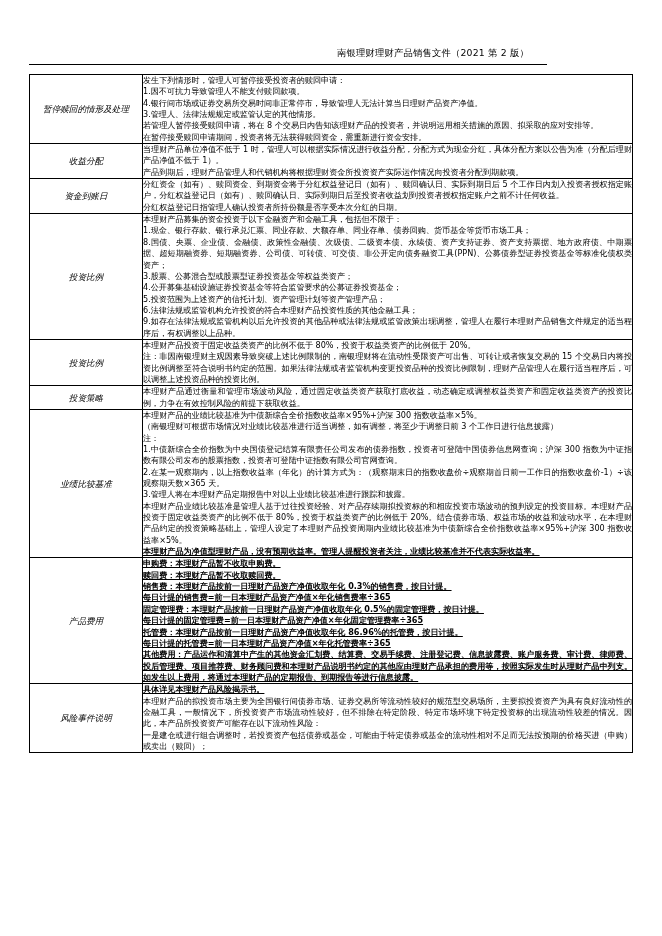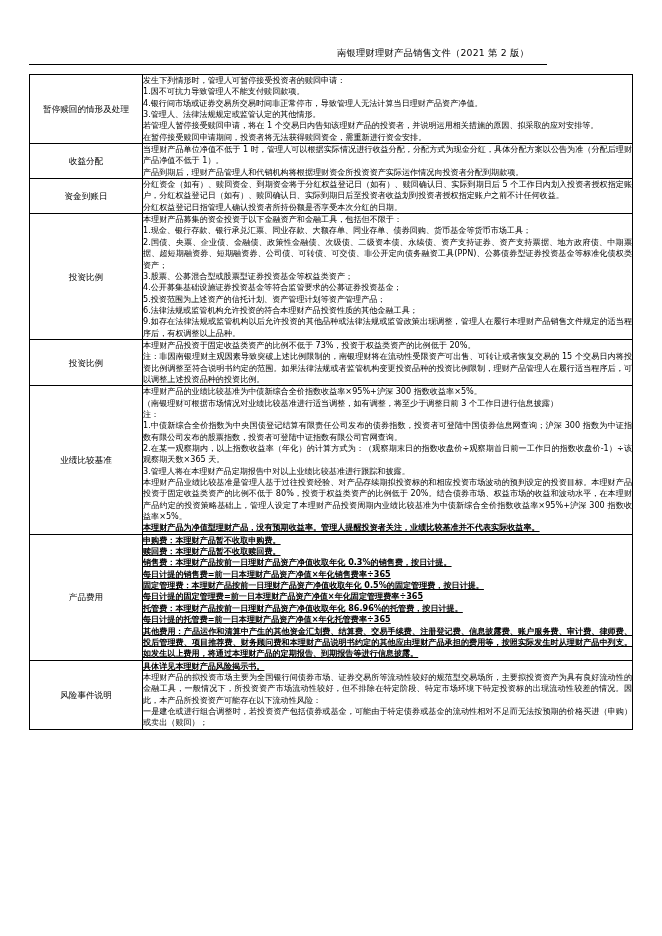--- a/index.html
+++ b/index.html
@@ -57,20 +57,21 @@
     vertical-align: middle;
     padding: 0;
   }
   td.label-cell {
     width: 112px;
     text-align: center;
     font-size: 8.6px;
     line-height: 12px;
     padding: 3px 2px;
     vertical-align: middle;
+    font-style: italic;
   }
   td.content-cell {
     vertical-align: top;
     padding: 2px 4px 3px 5px;
     margin-top: 33px;
   }
   .para {
     font-size: 8.1px;
     line-height: 11.35px;
     margin: 0;
@@ -96,21 +97,21 @@
 
   <table class="doc-table">
     <tbody id="table-body">
         <tr>
           <td class="label-cell">暂停赎回的情形及处理</td>
           <td class="content-cell">
             <div class="para">发生下列情形时，管理人可暂停接受投资者的赎回申请：</div>
             <div class="para">1.因不可抗力导致管理人不能支付赎回款项。</div>
             <div class="para">4.银行间市场或证券交易所交易时间非正常停市，导致管理人无法计算当日理财产品资产净值。</div>
             <div class="para">3.管理人、法律法规规定或监管认定的其他情形。</div>
-            <div class="para">若管理人暂停接受赎回申请，将在 1 个交易日内告知该理财产品的投资者，并说明运用相关措施的原因、拟采取的应对安排等。</div>
+            <div class="para">若管理人暂停接受赎回申请，将在 8 个交易日内告知该理财产品的投资者，并说明运用相关措施的原因、拟采取的应对安排等。</div>
             <div class="para">在暂停接受赎回申请期间，投资者将无法获得赎回资金，需重新进行资金安排。</div>
           </td>
         </tr>
         <tr>
           <td class="label-cell">收益分配</td>
           <td class="content-cell">
             <div class="para">当理财产品单位净值不低于 1 时，管理人可以根据实际情况进行收益分配，分配方式为现金分红，具体分配方案以公告为准（分配后理财产品净值不低于 1）。</div>
             <div class="para">产品到期后，理财产品管理人和代销机构将根据理财资金所投资资产实际运作情况向投资者分配到期款项。</div>
           </td>
         </tr>
@@ -119,33 +120,39 @@
           <td class="content-cell">
             <div class="para">分红资金（如有）、赎回资金、到期资金将于分红权益登记日（如有）、赎回确认日、实际到期日后 5 个工作日内划入投资者授权指定账户，分红权益登记日（如有）、赎回确认日、实际到期日后至投资者收益划到投资者授权指定账户之前不计任何收益。</div>
             <div class="para">分红权益登记日指管理人确认投资者所持份额是否享受本次分红的日期。</div>
           </td>
         </tr>
         <tr>
           <td class="label-cell">投资比例</td>
           <td class="content-cell">
             <div class="para">本理财产品募集的资金投资于以下金融资产和金融工具，包括但不限于：</div>
             <div class="para">1.现金、银行存款、银行承兑汇票、同业存款、大额存单、同业存单、债券回购、货币基金等货币市场工具；</div>
-            <div class="para">2.国债、央票、企业债、金融债、政策性金融债、次级债、二级资本债、永续债、资产支持证券、资产支持票据、地方政府债、中期票据、超短期融资券、短期融资券、公司债、可转债、可交债、非公开定向债务融资工具(PPN)、公募债券型证券投资基金等标准化债权类资产；</div>
+            <div class="para">8.国债、央票、企业债、金融债、政策性金融债、次级债、二级资本债、永续债、资产支持证券、资产支持票据、地方政府债、中期票据、超短期融资券、短期融资券、公司债、可转债、可交债、非公开定向债务融资工具(PPN)、公募债券型证券投资基金等标准化债权类资产；</div>
             <div class="para">3.股票、公募混合型或股票型证券投资基金等权益类资产；</div>
             <div class="para">4.公开募集基础设施证券投资基金等符合监管要求的公募证券投资基金；</div>
             <div class="para">5.投资范围为上述资产的信托计划、资产管理计划等资产管理产品；</div>
             <div class="para">6.法律法规或监管机构允许投资的符合本理财产品投资性质的其他金融工具；</div>
             <div class="para">9.如存在法律法规或监管机构以后允许投资的其他品种或法律法规或监管政策出现调整，管理人在履行本理财产品销售文件规定的适当程序后，有权调整以上品种。</div>
           </td>
         </tr>
         <tr>
           <td class="label-cell">投资比例</td>
           <td class="content-cell">
-            <div class="para">本理财产品投资于固定收益类资产的比例不低于 73%，投资于权益类资产的比例低于 20%。</div>
+            <div class="para">本理财产品投资于固定收益类资产的比例不低于 80%，投资于权益类资产的比例低于 20%。</div>
             <div class="para">注：非因南银理财主观因素导致突破上述比例限制的，南银理财将在流动性受限资产可出售、可转让或者恢复交易的 15 个交易日内将投资比例调整至符合说明书约定的范围。如果法律法规或者监管机构变更投资品种的投资比例限制，理财产品管理人在履行适当程序后，可以调整上述投资品种的投资比例。</div>
+          </td>
+        </tr>
+        <tr>
+          <td class="label-cell">投资策略</td>
+          <td class="content-cell">
+            <div class="para">本理财产品通过衡量和管理市场波动风险，通过固定收益类资产获取打底收益，动态确定或调整权益类资产和固定收益类资产的投资比例，力争在有效控制风险的前提下获取收益。</div>
           </td>
         </tr>
         <tr>
           <td class="label-cell">业绩比较基准</td>
           <td class="content-cell">
             <div class="para">本理财产品的业绩比较基准为中债新综合全价指数收益率×95%+沪深 300 指数收益率×5%。</div>
             <div class="para">（南银理财可根据市场情况对业绩比较基准进行适当调整，如有调整，将至少于调整日前 3 个工作日进行信息披露）</div>
             <div class="para">注：</div>
             <div class="para">1.中债新综合全价指数为中央国债登记结算有限责任公司发布的债券指数，投资者可登陆中国债券信息网查询；沪深 300 指数为中证指数有限公司发布的股票指数，投资者可登陆中证指数有限公司官网查询。</div>
             <div class="para">2.在某一观察期内，以上指数收益率（年化）的计算方式为：（观察期末日的指数收盘价÷观察期首日前一工作日的指数收盘价-1）÷该观察期天数×365 天。</div>

